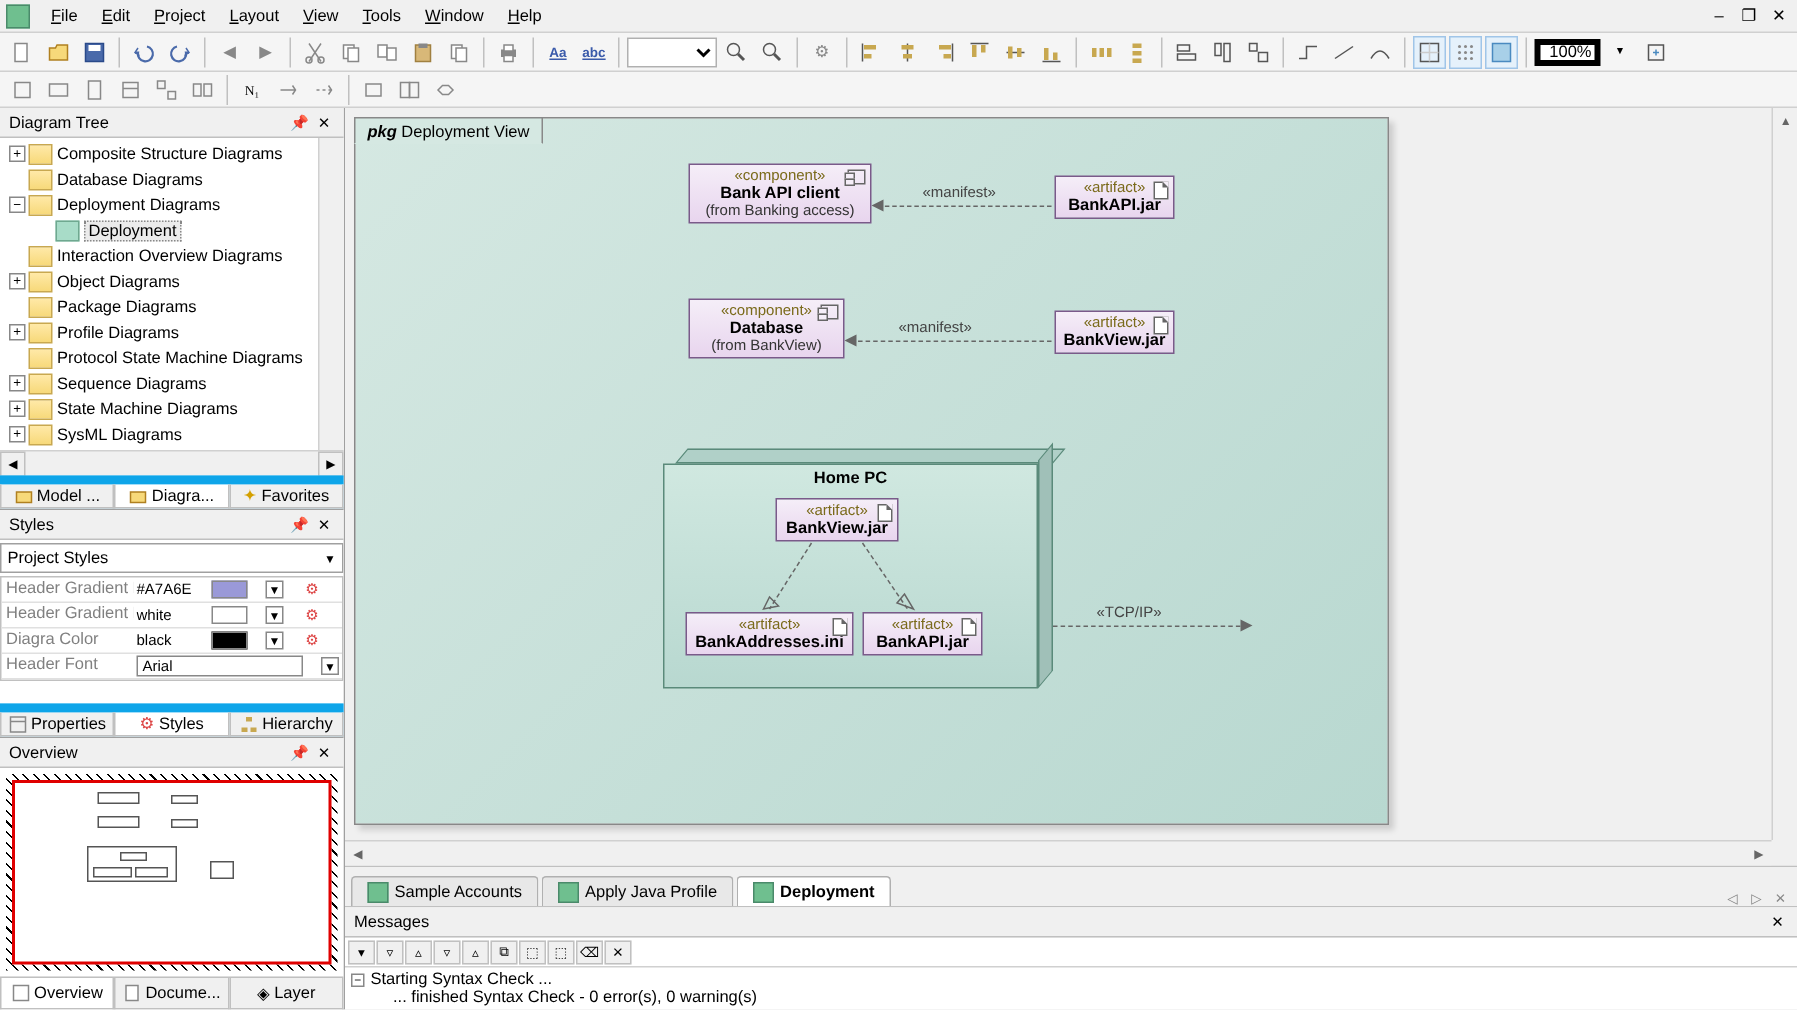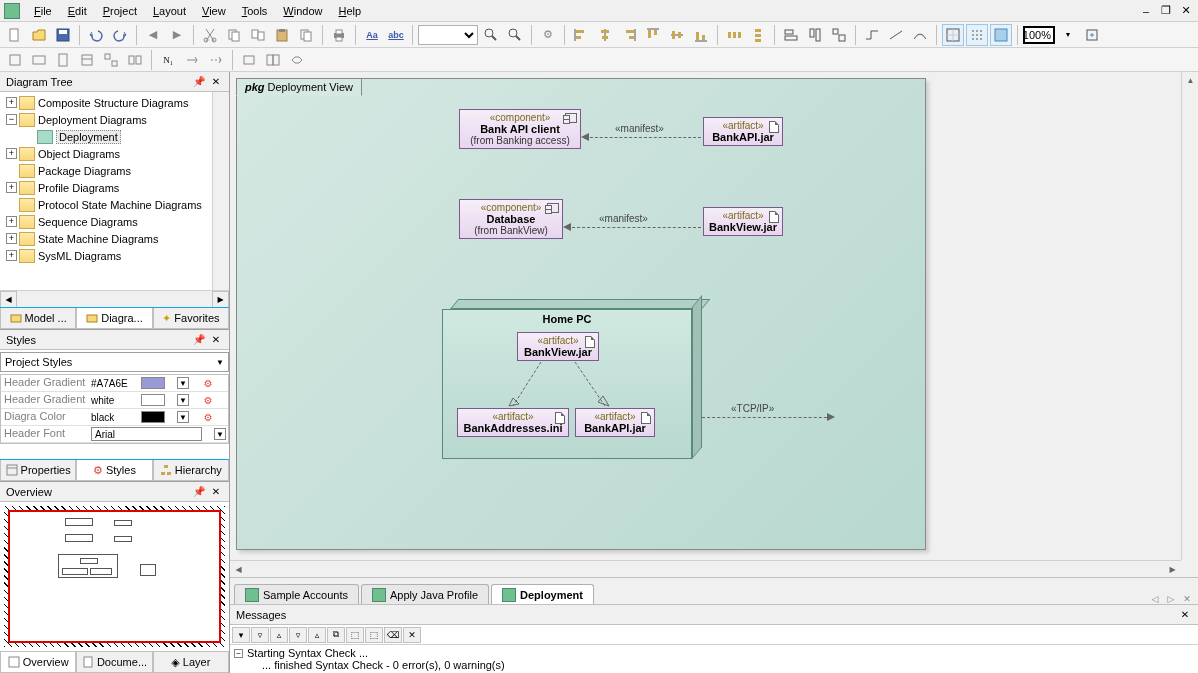--- a/index.html
+++ b/index.html
@@ -12,21 +12,21 @@
 .menu-item u { text-decoration: underline; }
 .window-controls { margin-left: auto; display: flex; gap: 4px; align-items: center; font-family: Arial; font-size: 14px; }
 .window-controls span { width: 16px; text-align: center; cursor: default; }
 
 
 .toolbar { height: 26px; background: #f5f5f5; border-bottom: 1px solid #d0d0d0; display: flex; align-items: center; padding: 0 4px; gap: 2px; }
 .tb-btn { width: 22px; height: 22px; display: flex; align-items: center; justify-content: center; border: 1px solid transparent; cursor: default; }
 .tb-sep { width: 1px; height: 20px; background: #c0c0c0; margin: 0 3px; }
 .tb-btn svg { width: 16px; height: 16px; }
 .tb-combo { width: 60px; height: 20px; border: 1px solid #b0b0b0; background: white; font-size: 11px; }
-.tb-zoom { width: 32px; height: 18px; border: 2px solid #000000; background: white; font-size: 11px; padding: 0 2px; display:flex; align-items:center; justify-content:flex-end; }
+.tb-zoom { width: 44px; height: 18px; border: 4px solid #000000; background: white; font-size: 11px; padding: 0 2px; display:flex; align-items:center; justify-content:flex-end; }
 
 
 .main { display: flex; height: 601px; }
 .left-col { width: 230px; display: flex; flex-direction: column; border-right: 1px solid #a0a0a0; }
 .right-col { flex: 1; display: flex; flex-direction: column; }
 
 
 .panel-hdr { height: 20px; background: #f0f0f0; border-bottom: 1px solid #c0c0c0; display: flex; align-items: center; padding: 0 6px; font-weight: normal; gap: 40px; }
 .panel-hdr .hdr-ctrl { margin-left: auto; display: flex; gap: 2px; }
 .panel-hdr .hdr-ctrl span { width: 14px; text-align: center; cursor: default; font-size: 10px; }
@@ -38,21 +38,21 @@
 .tree-exp { width: 11px; height: 11px; border: 1px solid #888; background: white; display: flex; align-items: center; justify-content: center; font-size: 9px; line-height: 1; margin-right: 2px; cursor: default; }
 .tree-noexp { width: 11px; margin-right: 2px; }
 .tree-icon { width: 16px; height: 14px; margin-right: 3px; display: flex; align-items: center; justify-content: center; }
 .tree-icon.folder { background: linear-gradient(#ffe9a8, #f7d97a); border: 1px solid #c8a850; }
 .tree-icon.doc { background: #a8dcc8; border: 1px solid #6fa890; }
 .tree-sel { background: #ebebeb; border: 1px dotted #888; padding: 0 2px; }
 .tree-scroll { position: absolute; right: 0; top: 0; bottom: 0; width: 17px; background: #f0f0f0; border-left: 1px solid #d0d0d0; }
 .tree-hscroll { height: 17px; background: #f0f0f0; border-top: 1px solid #d0d0d0; display:flex; }
 .tree-hscroll .arr { width:17px; height:17px; border:1px solid #c0c0c0; display:flex; align-items:center; justify-content:center; font-size:8px; }
 
-.tree-tabs { height: 22px; display: flex; border-top: 1px solid #0ea5e9; background: #7dd3fc; }
+.tree-tabs { height: 22px; display: flex; border-top: 6px solid #0ea5e9; background: #7dd3fc; }
 .tree-tab { flex: 1; border: 1px solid #c0c0c0; border-top: none; display: flex; align-items: center; justify-content: center; gap: 3px; background: #f0f0f0; font-size: 10px; padding: 0 2px; overflow: hidden; }
 .tree-tab.active { background: white; }
 .tree-tab-icon { width: 12px; height: 12px; }
 
 
 .styles-panel { flex: 0 0 152px; border-bottom: 1px solid #a0a0a0; background: white; display: flex; flex-direction: column; }
 .styles-body { flex: 1; overflow: hidden; }
 .styles-combo { width: 100%; height: 20px; border: 1px solid #a0a0a0; background: white; display: flex; align-items: center; padding: 0 4px; margin: 2px 0; }
 .styles-combo .dd { margin-left: auto; font-size: 8px; }
 .styles-grid { border: 1px solid #c0c0c0; }
@@ -439,28 +439,38 @@
           <span>✕</span>
         </div>
       </div>
       <div class="tree-body" id="tree-body">
         <div class="tree-row" style="padding-left: 4px;">
             <div class="tree-exp">+</div>
             <div class="tree-icon folder"></div>
             <span>Composite Structure Diagrams</span>
           </div>
           <div class="tree-row" style="padding-left: 4px;">
+            <div class="tree-noexp"></div>
+            <div class="tree-icon folder"></div>
+            <span>Database Diagrams</span>
+          </div>
+          <div class="tree-row" style="padding-left: 4px;">
             <div class="tree-exp">−</div>
             <div class="tree-icon folder"></div>
             <span>Deployment Diagrams</span>
           </div>
           <div class="tree-row" style="padding-left: 22px;">
             <div class="tree-noexp"></div>
             <div class="tree-icon doc"></div>
             <span class="tree-sel">Deployment</span>
+          </div>
+          <div class="tree-row" style="padding-left: 4px;">
+            <div class="tree-noexp"></div>
+            <div class="tree-icon folder"></div>
+            <span>Interaction Overview Diagrams</span>
           </div>
           <div class="tree-row" style="padding-left: 4px;">
             <div class="tree-exp">+</div>
             <div class="tree-icon folder"></div>
             <span>Object Diagrams</span>
           </div>
           <div class="tree-row" style="padding-left: 4px;">
             <div class="tree-noexp"></div>
             <div class="tree-icon folder"></div>
             <span>Package Diagrams</span>

